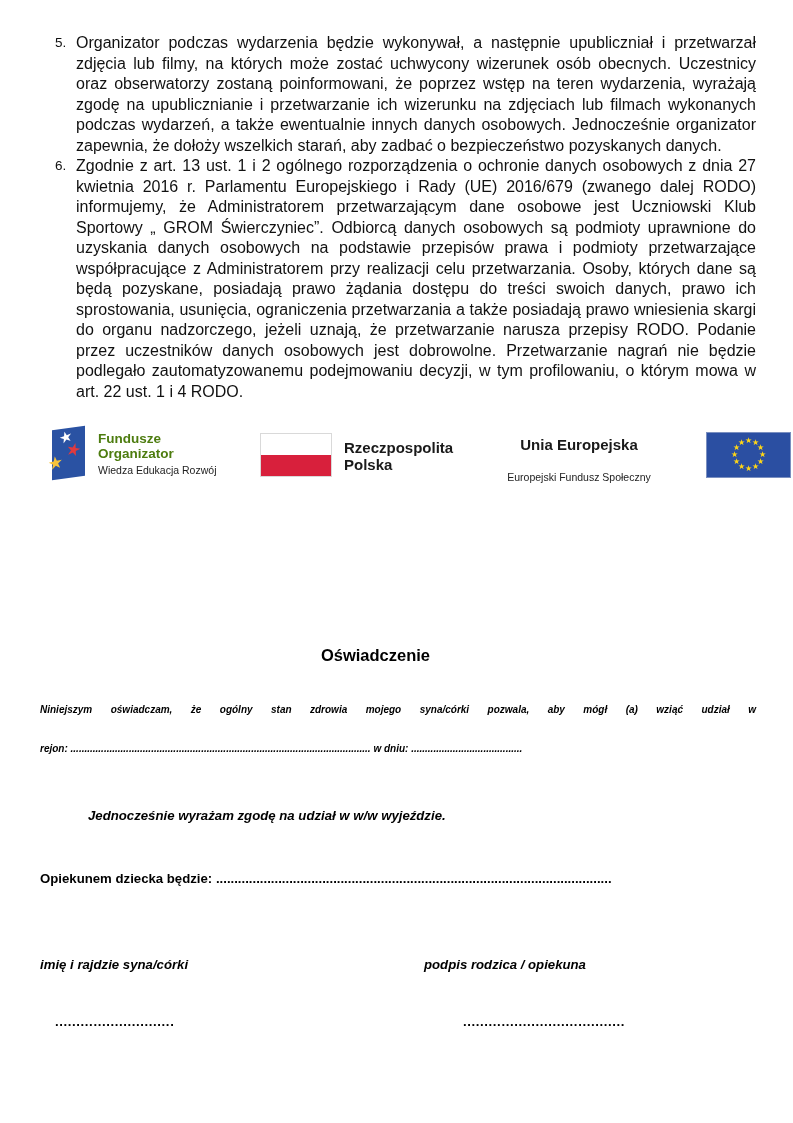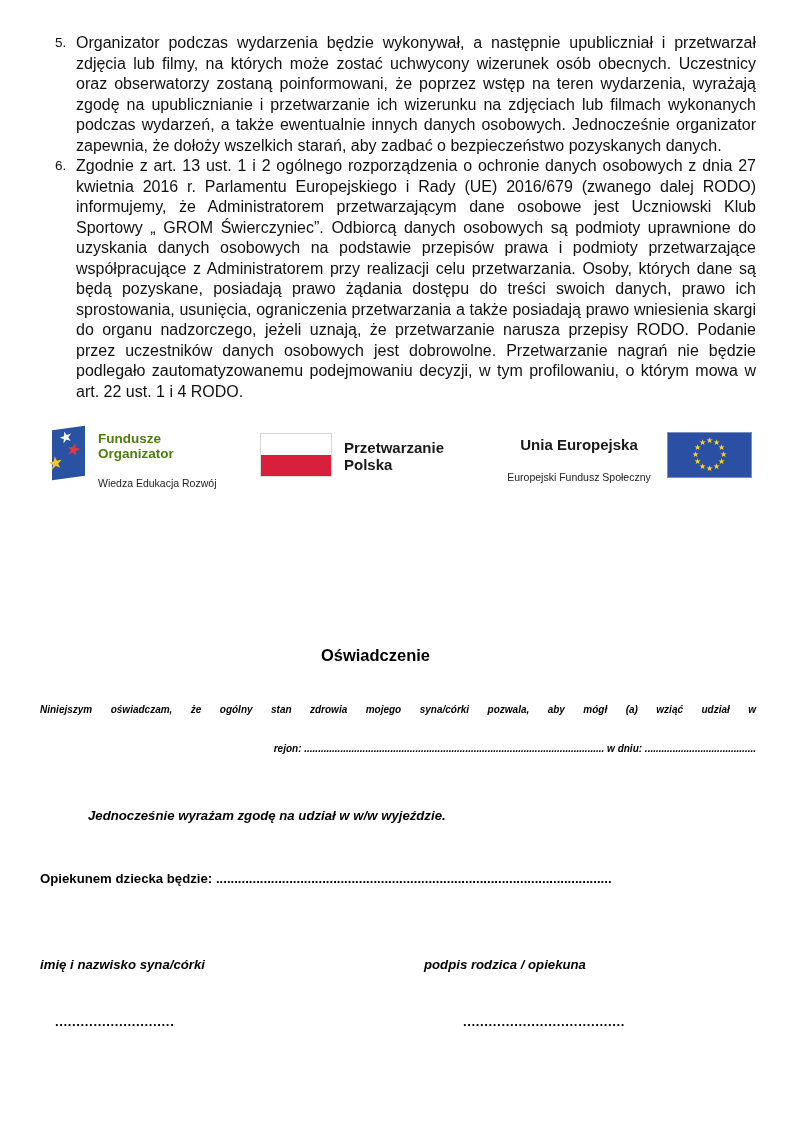--- a/index.html
+++ b/index.html
@@ -18,39 +18,39 @@
 
   
   .fe-logo { position:absolute; top:428px; left:52px; display:flex; }
   .fe-flag { width:33px; height:50px; background:#2a52a3; transform:skewY(-8deg); position:relative; flex:0 0 33px; }
   .fe-star { position:absolute; line-height:1; }
   .fe-star.white  { font-size:15px; color:#ffffff; left:7px;  top:1px;  transform:rotate(-14deg); }
   .fe-star.red    { font-size:17px; color:#e23a3e; left:14px; top:14px; transform:rotate(16deg); }
   .fe-star.yellow { font-size:17px; color:#f7c43c; left:-4px; top:25px; transform:rotate(-6deg); }
   .fe-text { margin-left:13px; padding-top:3px; }
   .fe-title { font-weight:bold; font-size:13.5px; line-height:15px; color:#4d7c0f; }
-  .fe-sub { font-size:10.5px; margin-top:16px; color:#222; }
+  .fe-sub { font-size:10.5px; margin-top:3px; color:#222; }
 
   .pl-logo { position:absolute; top:433px; left:260px; display:flex; }
   .pl-flag { width:72px; height:44px; border:1px solid #d9d9d9; flex:0 0 72px; }
   .pl-top { height:50%; background:#ffffff; }
   .pl-bottom { height:50%; background:#d8203c; }
   .pl-title { margin-left:12px; padding-top:7px; font-weight:bold; font-size:15px; line-height:16.5px; color:#1a1a1a; }
 
-  .eu-logo { position:absolute; top:432px; left:500px; display:flex; align-items:flex-start; }
+  .eu-logo { position:absolute; top:432px; left:500px; display:flex; align-items:flex-start;gap:39px; }
   .eu-text { width:158px; text-align:center; padding-top:4px; margin-right:9px; }
   .eu-title { font-weight:bold; font-size:15px; color:#1a1a1a; }
   .eu-sub { font-size:10.5px; margin-top:18px; color:#222; }
   .eu-flag { width:85px; height:46px; background:#2b4fa2; border:1px solid #7a8fc0; position:relative; }
   .eu-star { position:absolute; font-size:8px; color:#ffd617; line-height:1; transform:translate(-50%,-50%); }
 
   
   .heading { position:absolute; top:646px; left:0; width:751px; text-align:center; font-weight:bold; font-size:16.5px; color:#000; }
   .decl { position:absolute; top:690px; left:40px; width:716px; font-weight:bold; font-style:italic; font-size:10px; color:#000; }
-  .dline { line-height:39px; white-space:nowrap;text-align:right; }
+  .dline { line-height:39px; white-space:nowrap; }
   .jline { text-align:justify; text-align-last:justify; }
   .p2 { position:absolute; top:806px; left:40px; font-weight:bold; font-style:italic; font-size:13.2px; line-height:20px; color:#000;margin-left:48px; }
   .p3 { position:absolute; top:869px; left:40px; font-weight:bold; font-size:13.2px; line-height:20px; color:#000; }
   .sig-label { position:absolute; top:957px; font-weight:bold; font-style:italic; font-size:13.2px; color:#000; }
   .sig-label.left { left:40px; }
   .sig-label.right { left:424px; }
   .sig-dots { position:absolute; top:1014px; font-weight:bold; font-size:13.2px; letter-spacing:0.6px; color:#000; }
   .sig-dots.left { left:55px; }
   .sig-dots.right { left:463px; }
 </style>
@@ -84,21 +84,21 @@
       <div class="fe-sub">Wiedza Edukacja Rozwój</div>
     </div>
   </div>
 
   <div class="pl-logo">
     <div class="pl-flag">
       <div class="pl-top"></div>
       <div class="pl-bottom"></div>
     </div>
     <div class="pl-title">
-      <div>Przetwarzanie</div>
+      <div>Rzeczpospolita</div>
       <div>Polska</div>
     </div>
   </div>
 
   <div class="eu-logo">
     <div class="eu-text">
       <div class="eu-title">Unia Europejska</div>
       <div class="eu-sub">Europejski Fundusz Społeczny</div>
     </div>
     <div class="eu-flag">
@@ -121,19 +121,19 @@
 
   <div class="decl">
     <div class="dline jline">Niniejszym oświadczam, że ogólny stan zdrowia mojego syna/córki pozwala, aby mógł (a) wziąć udział w</div>
     <div class="dline">rejon: ............................................................................................................ w dniu: ........................................</div>
   </div>
 
   <div class="p2">Jednocześnie wyrażam zgodę na udział w w/w wyjeździe.</div>
 
   <div class="p3">Opiekunem dziecka będzie: ............................................................................................................</div>
 
-  <div class="sig-label left">imię i nazwisko syna/córki</div>
+  <div class="sig-label left">imię i rajdzie syna/córki</div>
   <div class="sig-label right">podpis rodzica / opiekuna</div>
 
   <div class="sig-dots left">............................</div>
   <div class="sig-dots right">......................................</div>
 
 </div>
 
 </body></html>

